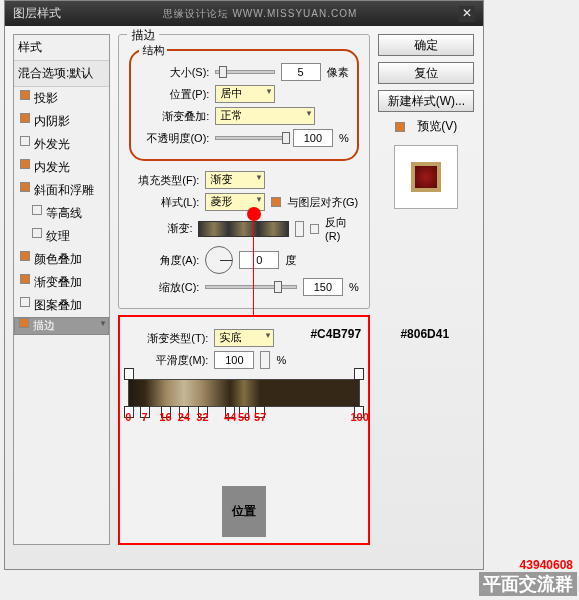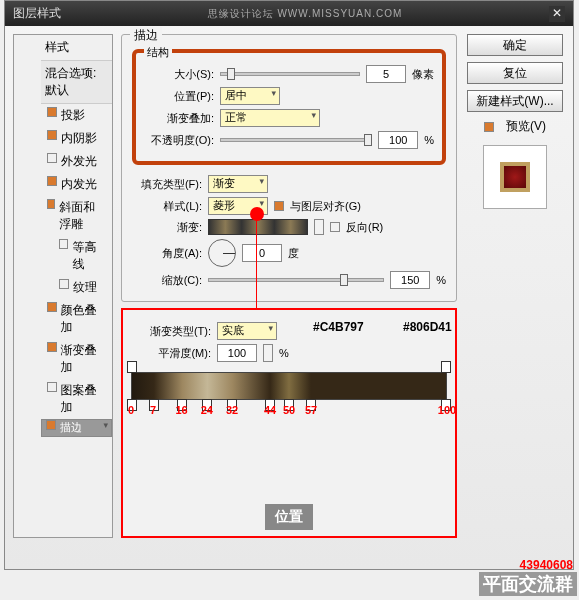--- a/index.html
+++ b/index.html
@@ -1,33 +1,33 @@
 <!DOCTYPE html>
 <html><head>
 <meta charset="utf-8">
 <style>
 * { box-sizing: border-box; margin: 0; padding: 0; font-family: "Microsoft YaHei", sans-serif; }
 body { background: #efefef; width: 579px; height: 600px; position: relative; overflow: hidden; }
-.dialog { position: absolute; left: 4px; top: 0; width: 570px; height: 570px; background: linear-gradient(#f5f5f5,#e8e8e8); border: 1px solid #888; }
+.dialog { position: absolute; left: 4px; top: 0; width: 480px; height: 570px; background: linear-gradient(#f5f5f5,#e8e8e8); border: 1px solid #888; }
 .titlebar { background: linear-gradient(#444,#222); color: #ddd; font-size: 12px; padding: 4px 8px; display: flex; justify-content: space-between; align-items: center; }
 .titlebar .close { width: 16px; height: 16px; background: #333; color: #eee; font-size: 12px; text-align: center; line-height: 14px; cursor: pointer; }
 .brand { font-size: 10px; color: #aaa; letter-spacing: 1px; }
 .body { display: flex; padding: 8px; gap: 8px; }
-.sidebar { width: 100px; border: 1px solid #999; background: #f0f0f0; padding-left: 27px; }
+.sidebar { width: 100px; border: 1px solid #999; background: #f0f0f0; }
 .sidebar-hdr { font-size: 12px; padding: 4px; border-bottom: 1px solid #ccc; }
 .sidebar-sub { font-size: 12px; padding: 4px; border-bottom: 1px solid #ccc; background: #e8e8e8; }
 .sidebar-item { font-size: 12px; padding: 3px 6px; display: flex; gap: 4px; cursor: pointer; }
 .sidebar-item.sel { background: #999; color: #fff; }
 .sidebar-item.indent { padding-left: 18px; }
 .cb { width: 10px; height: 10px; border: 1px solid #888; display: inline-block; }
 .cb.on { background: #d97a2e; }
 .main { flex: 1; position: relative; }
 .group { border: 1px solid #aaa; margin-bottom: 6px; padding: 8px 10px; border-radius: 3px; background: #f2f2f2; position: relative; }
 .group-title { position: absolute; top: -8px; left: 8px; font-size: 12px; background: #f2f2f2; padding: 0 4px; }
-.subgroup { border: 4px solid #c2410c; padding: 8px; border-radius: 6px; position: relative; margin-top: 6px; }
+.subgroup { border: 2px solid #c2410c; padding: 8px; border-radius: 15px; position: relative; margin-top: 6px; }
 .subgroup-title { position: absolute; top: -8px; left: 8px; font-size: 11px; background: #f2f2f2; padding: 0 3px; }
 .row { display: flex; align-items: center; gap: 6px; font-size: 11px; margin: 4px 0; }
 .row label { width: 70px; text-align: right; }
 .slider { flex: 1; height: 4px; background: #ccc; border: 1px solid #999; position: relative; }
 .slider .thumb { position: absolute; width: 8px; height: 12px; background: #eee; border: 1px solid #666; top: -5px; }
 .num { width: 40px; height: 18px; border: 1px solid #888; background: #fff; text-align: center; font-size: 11px; }
 .sel { height: 18px; border: 1px solid #888; background: #fef9c3; font-size: 11px; padding: 0 14px 0 4px; position: relative; min-width: 60px; }
 .sel::after { content: "▾"; position: absolute; right: 3px; font-size: 9px; color: #555; }
 .grad-preview { width: 100px; height: 16px; border: 1px solid #333; background: linear-gradient(90deg,#333,#8b7a55,#333,#8b7a55,#333,#8b7a55,#333); }
 .angle-wheel { width: 28px; height: 28px; border: 1px solid #666; border-radius: 50%; position: relative; }
@@ -41,21 +41,21 @@
 .grad-editor { border: 2px solid #f00; padding: 8px; background: #f2f2f2; }
 .grad-bar { height: 28px; background: linear-gradient(90deg,#221a10 0%,#352817 7%,#9d8760 16%,#c4b797 24%,#9d8760 32%,#352817 44%,#806d41 50%,#352817 57%,#352817 100%); border: 1px solid #444; margin: 10px 0 4px; position: relative; }
 .stopmark { position: absolute; width: 10px; height: 12px; background:#fff; border:1px solid #333; transform: translateX(-50%); }
 .stopmark.top { top: -12px; }
 .stopmark.bot { bottom: -12px; }
 .stop-labels { display:flex; position:relative; height:18px; font-size:11px; color:#f00; font-weight:bold; }
 .stop-labels span { position:absolute; transform:translateX(-50%); }
 .hexlabel { position:absolute; font-size:12px; font-weight:bold; color:#000; }
 .red-dot { width:14px; height:14px; background:#f00; border-radius:50%; position:absolute; }
 .red-line { position:absolute; background:#f00; }
-.pos-label { position:absolute; bottom:6px; left:50%; transform:translateX(-50%); background:#888; color:#ffffff; font-weight:bold; font-size:14px; padding:4px 10px; }
+.pos-label { position:absolute; bottom:6px; left:50%; transform:translateX(-50%); background:#888; color:#000000; font-weight:bold; font-size:12px; padding:17px 10px; }
 .wm1 { position:absolute; right:6px; bottom:28px; color:#f00; font-size:12px; font-weight:bold; }
 .wm2 { position:absolute; right:2px; bottom:4px; color:#fff; background:#999; font-size:18px; font-weight:bold; padding:0 4px; }
 </style>
 </head>
 <body>
 
 <div class="dialog">
   <div class="titlebar">
     <span>图层样式</span>
     <span class="brand">思缘设计论坛  WWW.MISSYUAN.COM</span>

